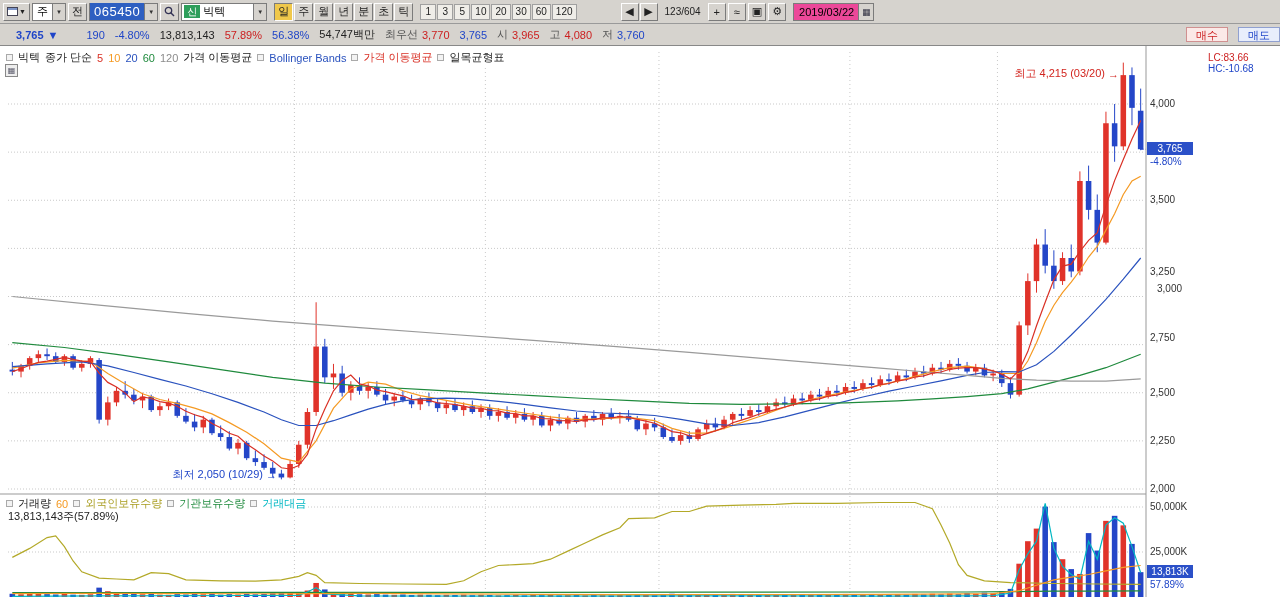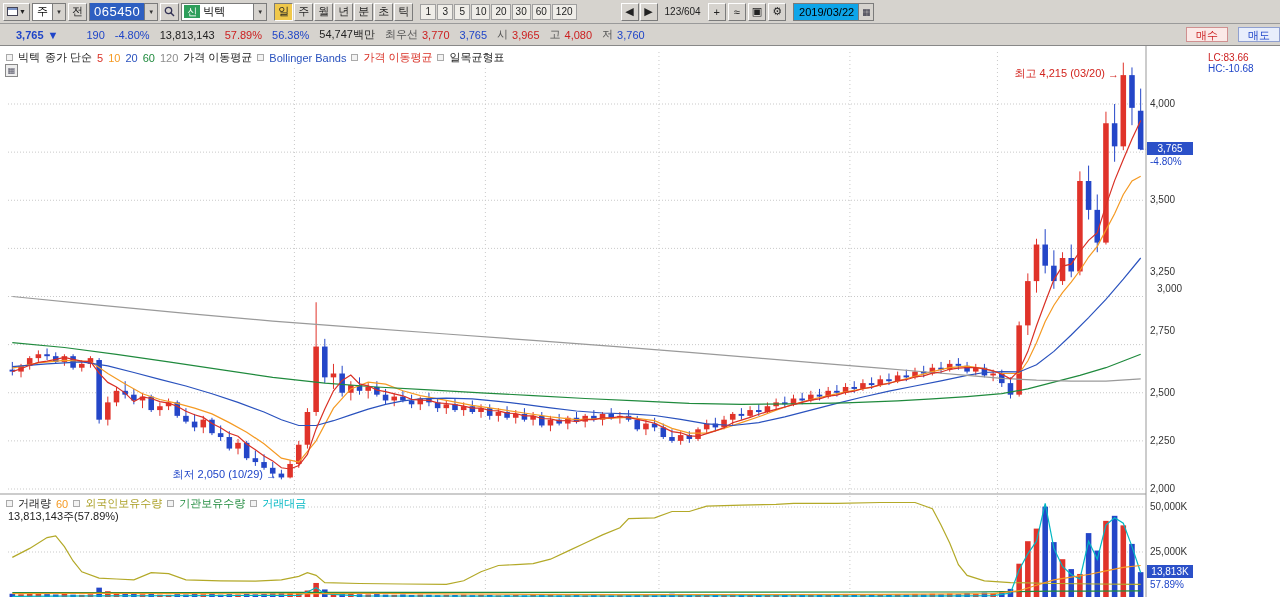--- a/index.html
+++ b/index.html
@@ -19,21 +19,21 @@
   .combo-txt{padding:0 4px}
   .code-sel{background:#2e5fc1;color:#fff;padding:1px 4px;font-size:13px;min-width:52px;letter-spacing:.5px}
   .badge-shin{background:#2e9e5b;color:#fff;font-size:10px;padding:0 3px;margin:1px 2px;height:13px;display:flex;align-items:center}
   .w-name{width:86px}
   .namespan{flex:1;padding-left:1px}
   .btn-group{display:flex;gap:1px;margin-left:5px}
   .pbtn.sel{background:#f0c84b;border-color:#7b7b7b #fdfdfd #fdfdfd #7b7b7b}
   .ibtn{background:#efede8;height:16px;min-width:16px;border:1px solid #a0a0a0;font-size:10px}
   .navgrp{margin-left:42px;display:flex;gap:1px}
   .pagind{font-size:10px;margin:4px 5px;color:#222}
-  .datefield{display:flex;align-items:center;height:18px;background:#0ea5e9;border:1px solid #7b7b7b;
+  .datefield{display:flex;align-items:center;height:18px;background:#ec4899;border:1px solid #7b7b7b;
              font-size:11px;padding-left:5px;margin-left:5px;gap:4px}
   .calico{width:15px;height:16px;background:#d6d3ce;border-left:1px solid #7b7b7b;display:flex;
           align-items:center;justify-content:center;font-size:9px;color:#334}
   
   .pricebar{display:flex;align-items:center;height:22px;background:#d6d3ce;border-bottom:1px solid #888;
             font-size:11px;gap:10px;padding-left:16px}
   .blue{color:#1f45c8}.red{color:#cc2020}.dark{color:#222}.pl{color:#555}
   .b{font-weight:bold}
   .m18{margin-left:18px}.m6{margin-left:-6px}
   .trade{height:15px;padding:0 9px;font-size:11px;border:1px solid;font-family:inherit}
@@ -606,21 +606,21 @@
       <span class="sw"></span>
       <span class="c-val">거래대금</span>
     </div>
     <div class="vsummary">13,813,143주(57.89%)</div>
 
     <div id="right-axis">
         <span class="axlbl" style="top: 52px;">4,000</span>
         <span class="axlbl" style="top: 148.25px;">3,500</span>
         <span class="axlbl" style="top: 196.375px; margin-top: 24px;">3,250</span>
         <span class="axlbl" style="top: 237px; margin-left: 7px;">3,000</span>
-        <span class="axlbl" style="top: 279px;">2,750</span>
+        <span class="axlbl" style="top: 286px;">2,750</span>
         <span class="axlbl" style="top: 340.75px;">2,500</span>
         <span class="axlbl" style="top: 388.875px;">2,250</span>
         <span class="axlbl" style="top: 437px;">2,000</span>
         <span class="axlbl" style="top: 455px;">50,000K</span>
         <span class="axlbl" style="top: 500px;">25,000K</span>
       </div>
 
     <div class="lc">LC:83.66</div>
     <div class="hc">HC:-10.68</div>
 

